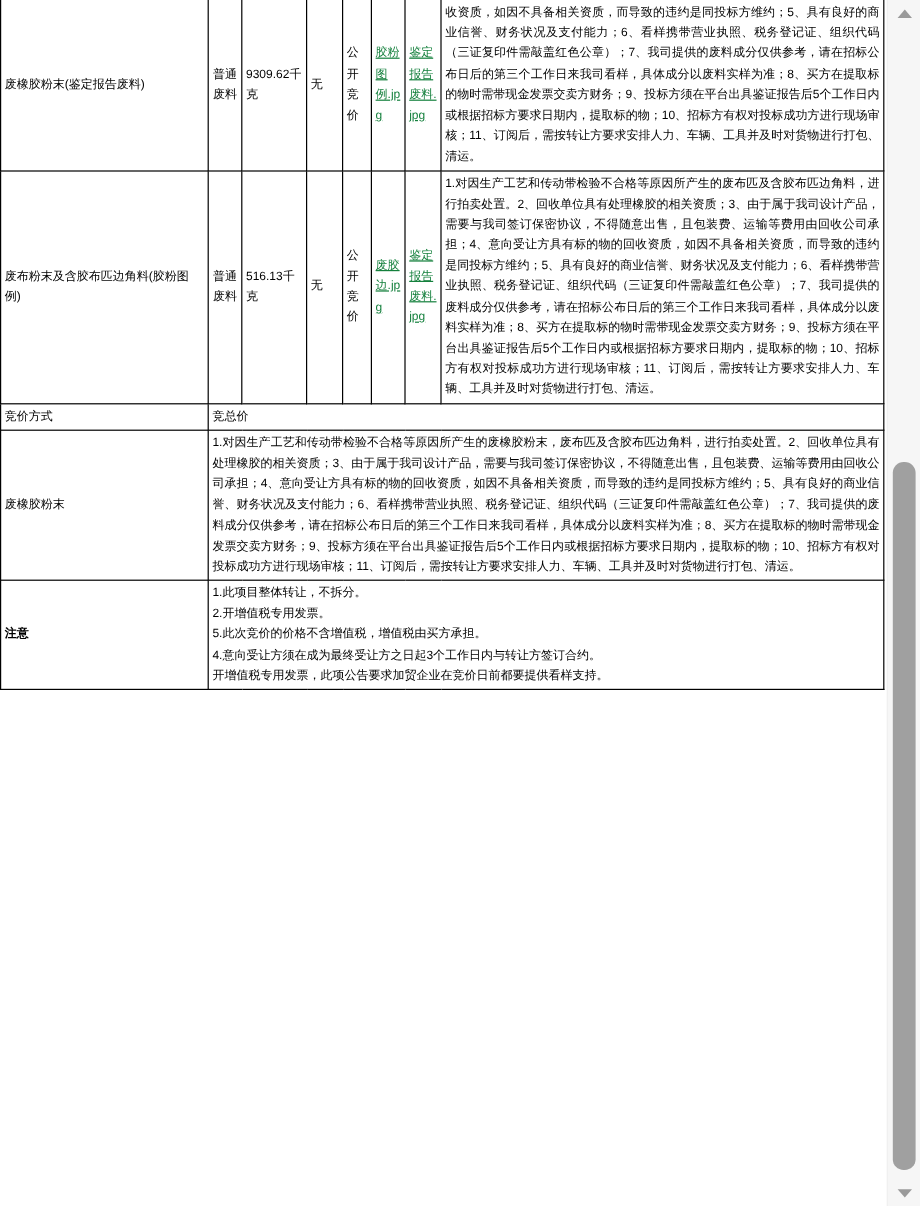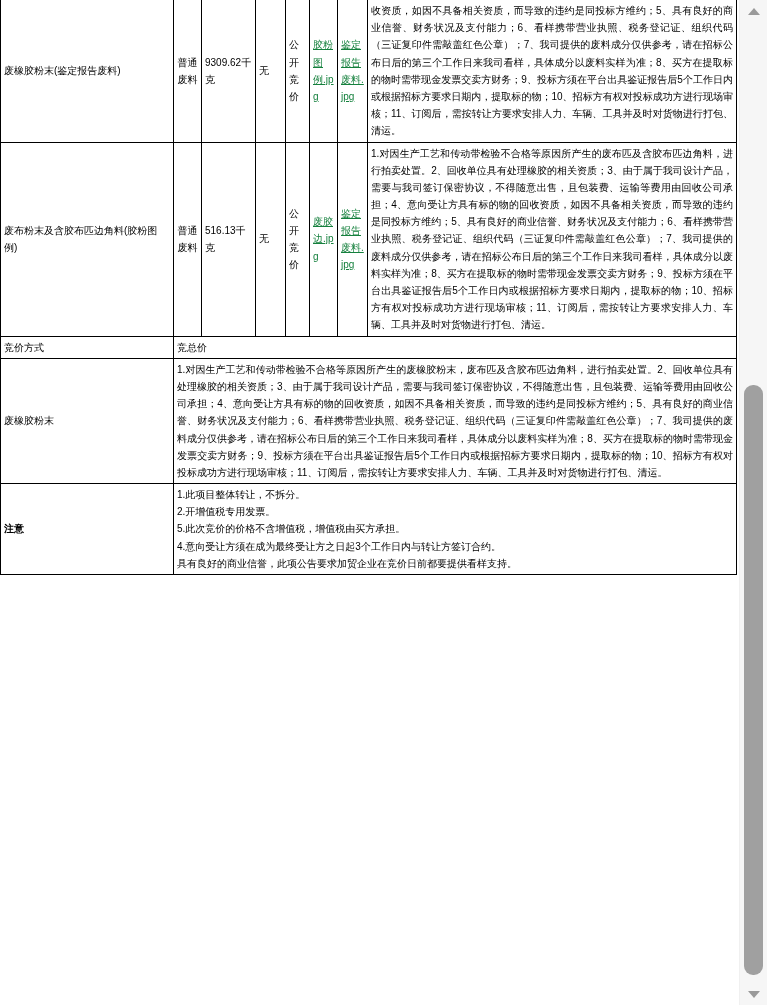--- a/index.html
+++ b/index.html
@@ -189,21 +189,21 @@
         <td class="val desc-cell" colspan="7">1.对因生产工艺和传动带检验不合格等原因所产生的废橡胶粉末，废布匹及含胶布匹边角料，进行拍卖处置。2、回收单位具有处理橡胶的相关资质；3、由于属于我司设计产品，需要与我司签订保密协议，不得随意出售，且包装费、运输等费用由回收公司承担；4、意向受让方具有标的物的回收资质，如因不具备相关资质，而导致的违约是同投标方维约；5、具有良好的商业信誉、财务状况及支付能力；6、看样携带营业执照、税务登记证、组织代码（三证复印件需敲盖红色公章）；7、我司提供的废料成分仅供参考，请在招标公布日后的第三个工作日来我司看样，具体成分以废料实样为准；8、买方在提取标的物时需带现金发票交卖方财务；9、投标方须在平台出具鉴证报告后5个工作日内或根据招标方要求日期内，提取标的物；10、招标方有权对投标成功方进行现场审核；11、订阅后，需按转让方要求安排人力、车辆、工具并及时对货物进行打包、清运。</td>
       </tr>
 
       <tr>
         <td class="lbl bold">注意</td>
         <td class="val multiline" colspan="7">
           <div>1.此项目整体转让，不拆分。</div>
           <div>2.开增值税专用发票。</div>
           <div>5.此次竞价的价格不含增值税，增值税由买方承担。</div>
           <div>4.意向受让方须在成为最终受让方之日起3个工作日内与转让方签订合约。</div>
-          <div>具有良好的商业信誉，此项公告要求加贸企业在竞价日前都要提供看样支持。</div>
+          <div>开增值税专用发票，此项公告要求加贸企业在竞价日前都要提供看样支持。</div>
         </td>
       </tr>
 
     </tbody>
   </table>
 </div>
 
 <div id="scrollbar">
   <div id="sb-up">
     <div class="arrow-up"></div>

